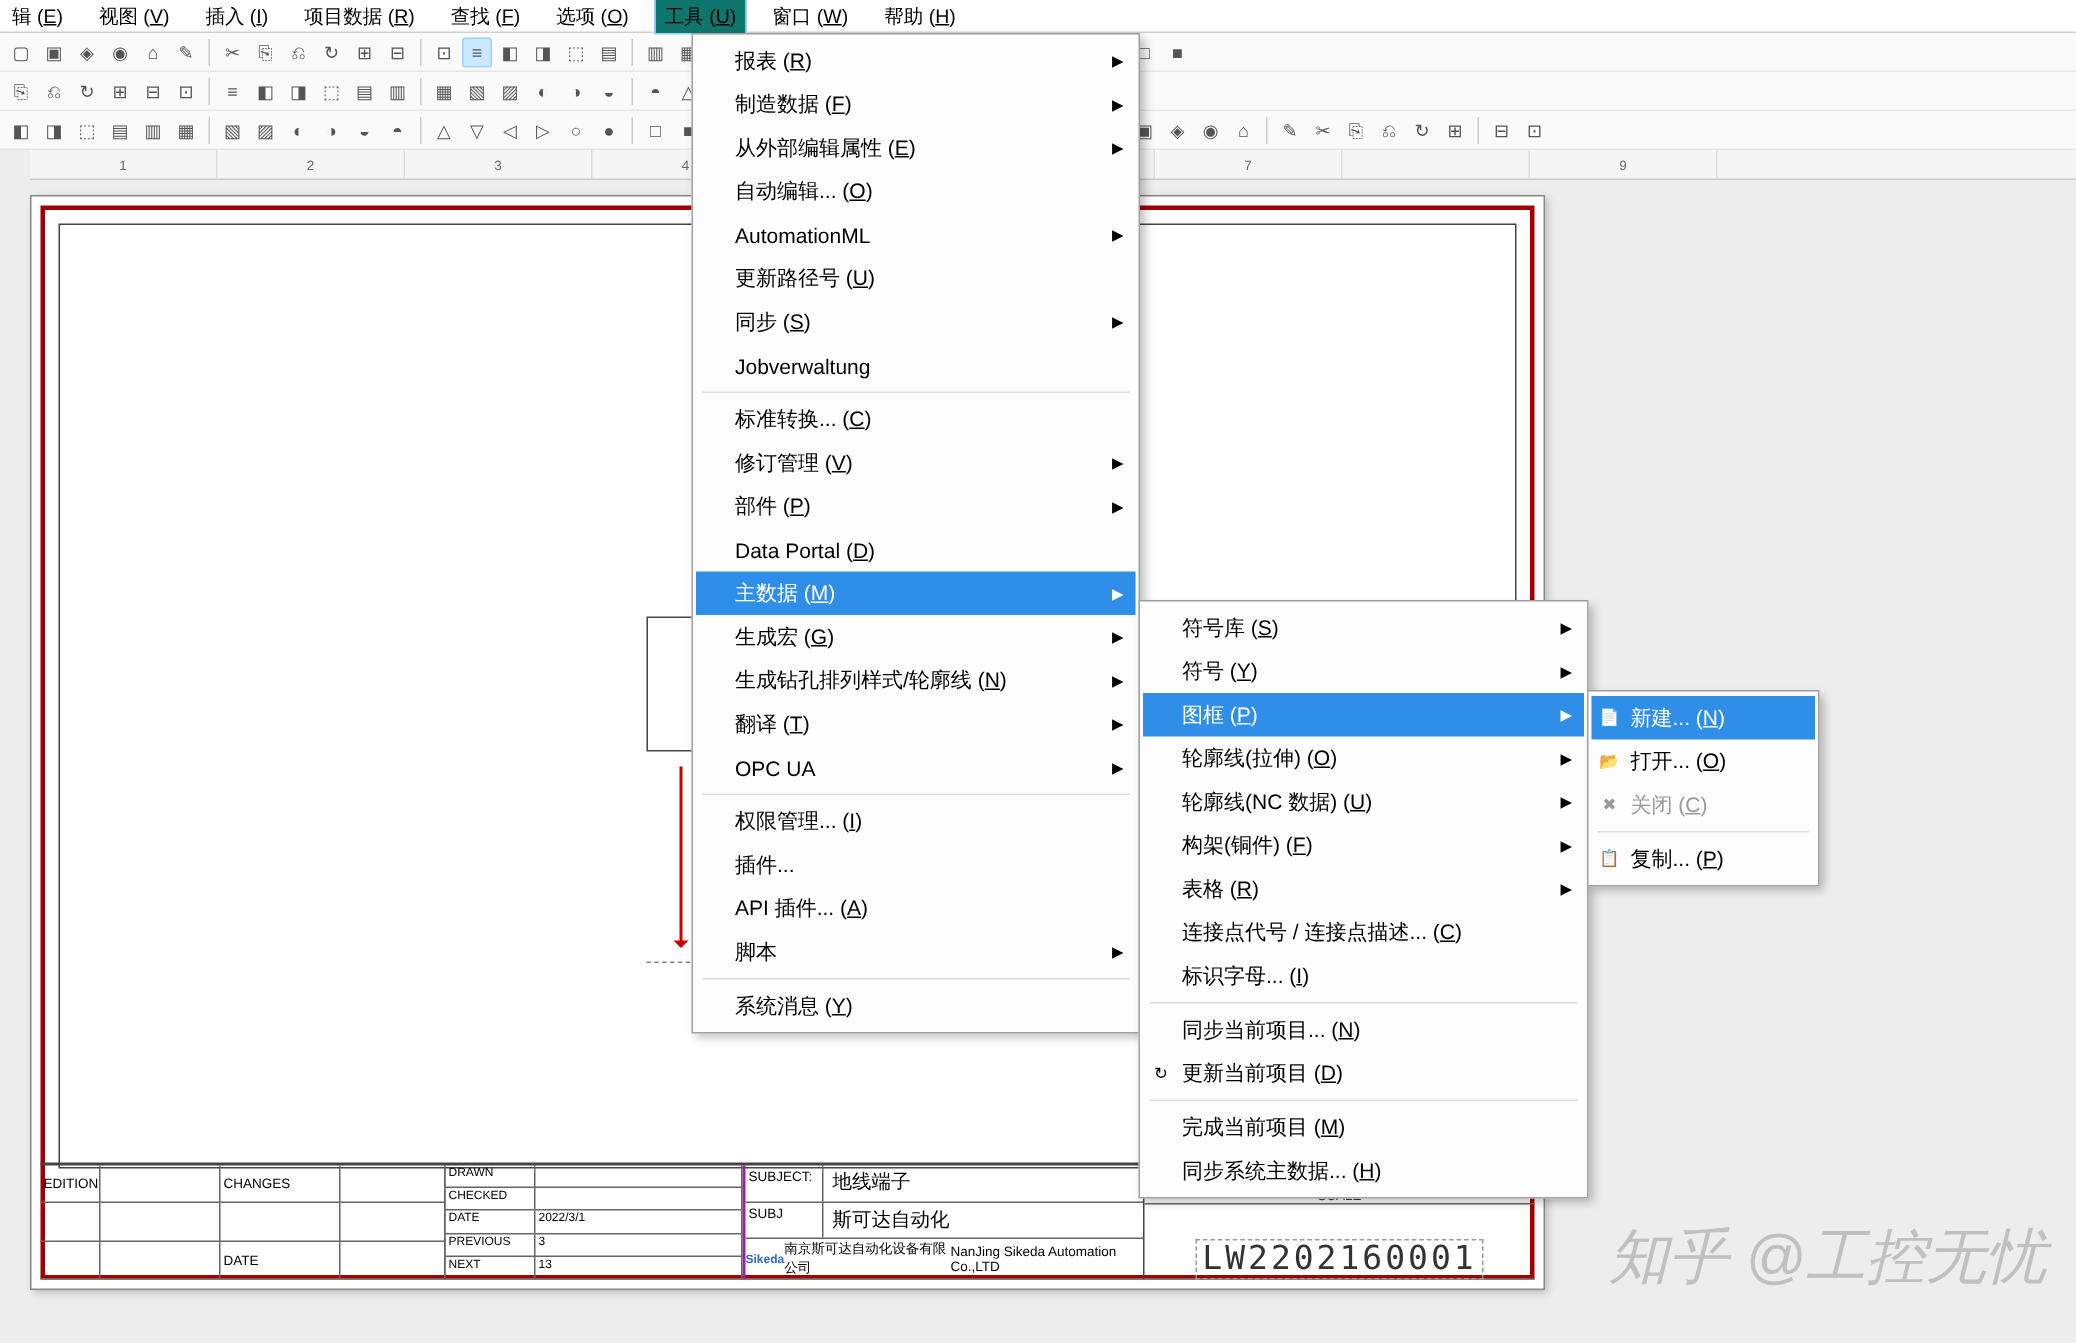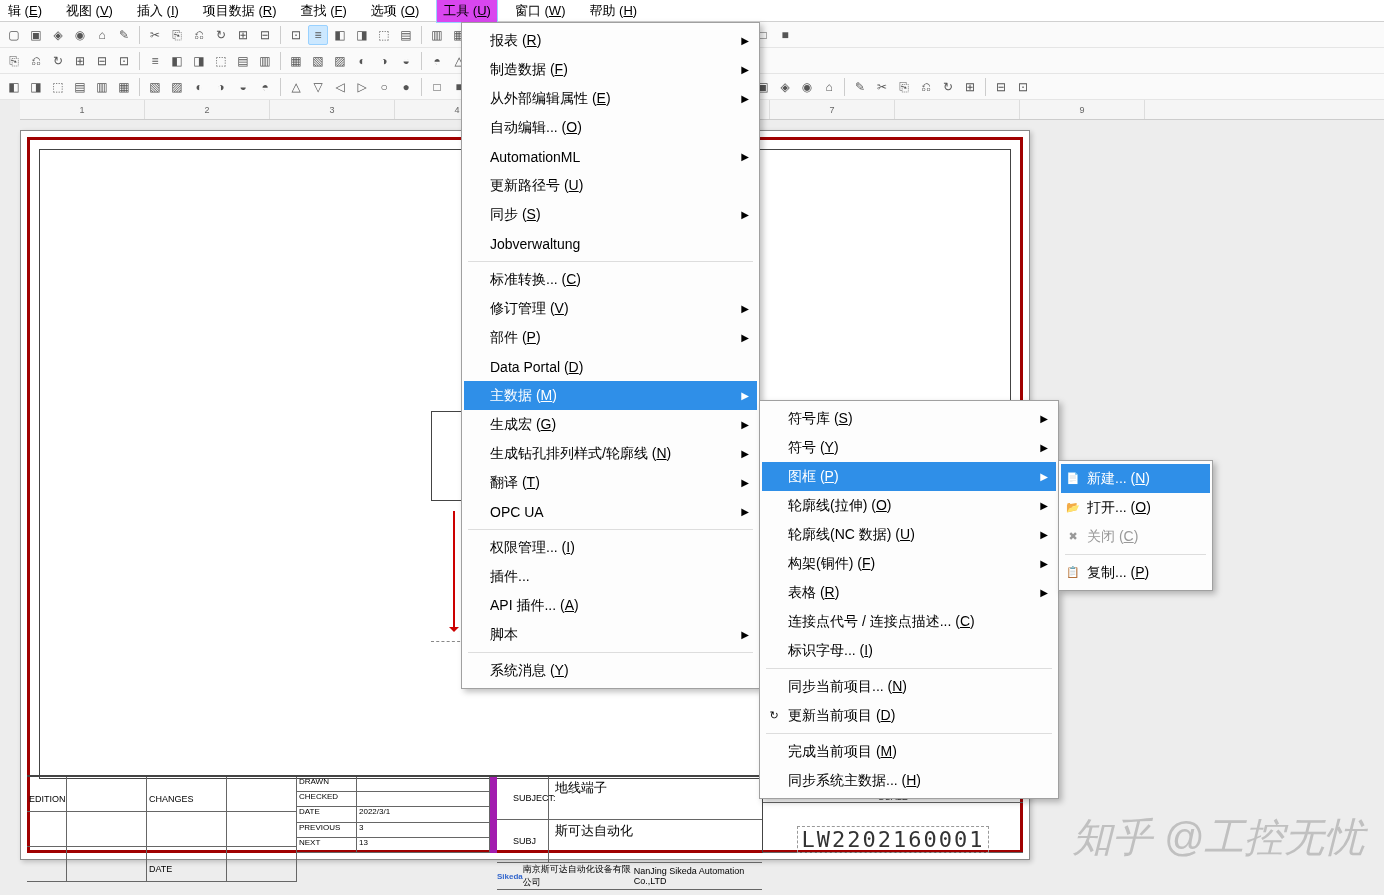--- a/index.html
+++ b/index.html
@@ -1,39 +1,39 @@
 <!DOCTYPE html>
 <html><head>
 <meta charset="utf-8">
 <style>
 html,body{margin:0;padding:0;width:1384px;height:895px;font-family:"Microsoft YaHei","Segoe UI",Arial,sans-serif;font-size:13px;background:#f0f0f0;overflow:hidden;color:#000}
 *{box-sizing:border-box}
 .menubar{display:flex;height:22px;background:#fff;border-bottom:1px solid #d0d0d0;align-items:center;padding-left:2px;gap:12px}
 .menubar .mi{padding:2px 6px;cursor:pointer;white-space:nowrap}
-.menubar .mi.active{background:#d946ef;outline:1px solid #99d1ff}
+.menubar .mi.active{background:#0f766e;outline:1px solid #99d1ff}
 .menubar .mi u{text-decoration:underline}
 .toolbars{background:#fafafa;border-bottom:1px solid #d0d0d0}
 .trow{display:flex;align-items:center;height:26px;border-bottom:1px solid #e5e5e5;padding:0 4px;gap:2px}
 .tbtn{width:20px;height:20px;display:flex;align-items:center;justify-content:center;border:1px solid transparent;border-radius:2px;color:#555;font-size:12px;cursor:pointer}
 .tbtn.on{background:#cce8ff;border-color:#99d1ff}
 .tsep{width:1px;height:18px;background:#ccc;margin:0 3px}
 .workspace{position:absolute;top:100px;left:0;right:0;bottom:0;background:#ededed}
 .ruler-h{position:absolute;left:20px;right:0;top:0;height:20px;background:#f5f5f5;border-bottom:1px solid #ccc;display:flex;font-size:9px;color:#666}
 .ruler-h div{width:125px;border-right:1px solid #ddd;text-align:center;line-height:20px}
 .sheet{position:absolute;top:30px;left:20px;width:1010px;height:730px;background:#fff;border:1px solid #888;box-shadow:2px 2px 5px rgba(0,0,0,.2)}
 .frame-b{position:absolute;left:6px;right:6px;top:6px;bottom:6px;border:3px solid #a00000}
 .frame-i{position:absolute;left:18px;right:18px;top:18px;bottom:80px;border:1px solid #444}
 .title-block{position:absolute;left:6px;right:6px;bottom:6px;height:78px;border-top:2px solid #444;display:flex;font-size:9px}
 .tb-left{width:270px;border-right:1px solid #444;display:grid;grid-template-columns:40px 80px 80px 70px;grid-template-rows:repeat(3,1fr)}
-.tb-left div{border-right:1px solid #666;border-bottom:1px solid #666;padding:17px 2px;overflow:hidden}
-.tb-mid{width:200px;border-right:7px solid #a21caf;display:grid;grid-template-columns:60px 1fr;grid-template-rows:repeat(5,1fr)}
+.tb-left div{border-right:1px solid #666;border-bottom:1px solid #666;padding:7px 2px;overflow:hidden}
+.tb-mid{width:200px;border-right:2px solid #a21caf;display:grid;grid-template-columns:60px 1fr;grid-template-rows:repeat(5,1fr)}
 .tb-mid div{border-right:1px solid #666;border-bottom:1px solid #666;padding:0 2px;font-size:8px;overflow:hidden}
 .tb-subj{flex:1;border-right:1px solid #444;display:flex;flex-direction:column}
 .subj-row{flex:1;border-bottom:1px solid #666;display:flex}
-.subj-lbl{width:52px;border-right:1px solid #666;font-size:9px;padding:16px}
+.subj-lbl{width:52px;border-right:1px solid #666;font-size:9px;padding:2px}
 .subj-val{flex:1;padding:2px 6px;font-size:13px}
 .tb-logo{width:260px;display:flex;flex-direction:column}
 .logo-row{flex:1;border-bottom:1px solid #666;display:flex;align-items:flex-end;justify-content:center;font-size:9px;color:#333}
 .dwg-no{font-family:monospace;font-size:22px;letter-spacing:2px;outline:1px dashed #999;padding:0 4px}
 .sym{position:absolute;border:1px solid #444;background:#fff}
 .arrow-red{position:absolute;width:2px;background:#c00}
 .arrow-red::after{content:"";position:absolute;bottom:-6px;left:-4px;border:5px solid transparent;border-top-color:#c00}
 
 .menu{position:absolute;background:#fdfdfd;border:1px solid #a0a0a0;box-shadow:3px 3px 6px rgba(0,0,0,.25);padding:3px 2px;font-size:14px}
 .menu .row{display:flex;align-items:center;height:29px;padding:0 30px 0 26px;cursor:default;position:relative;white-space:nowrap}

